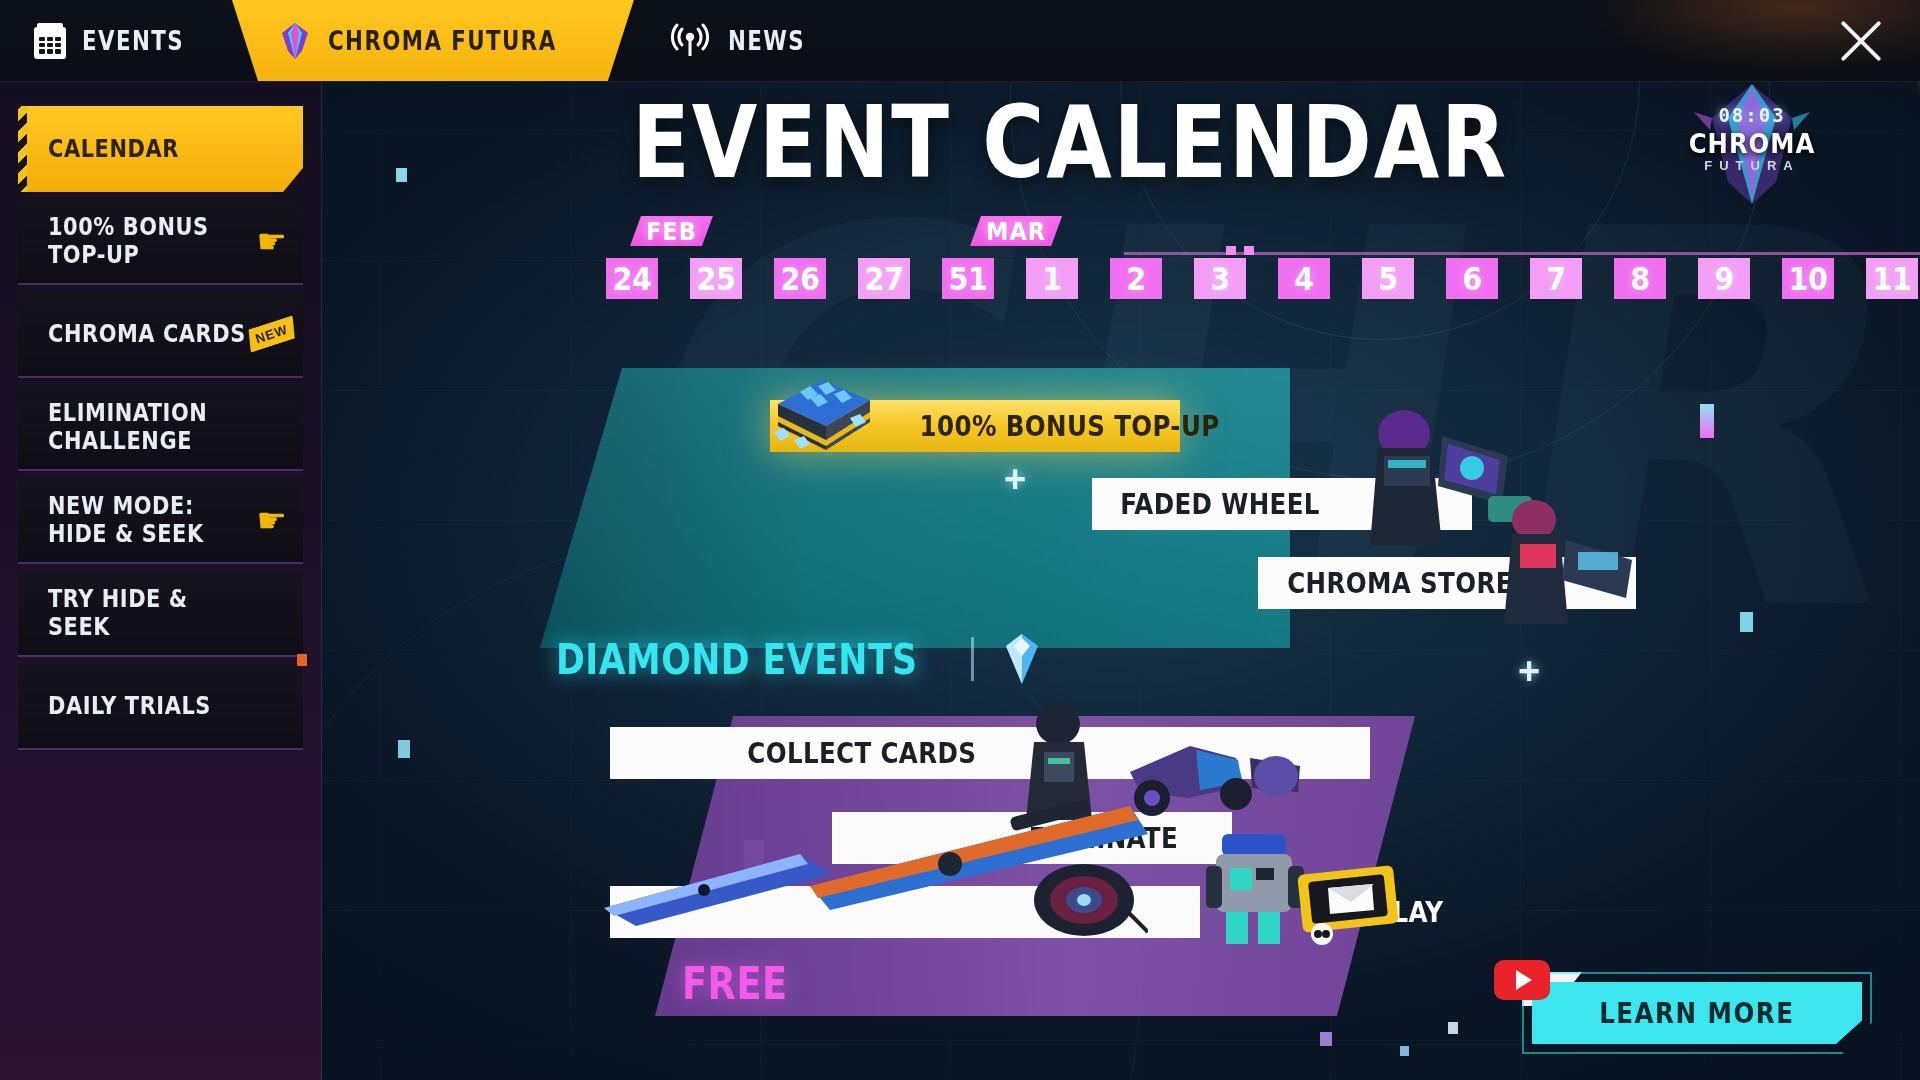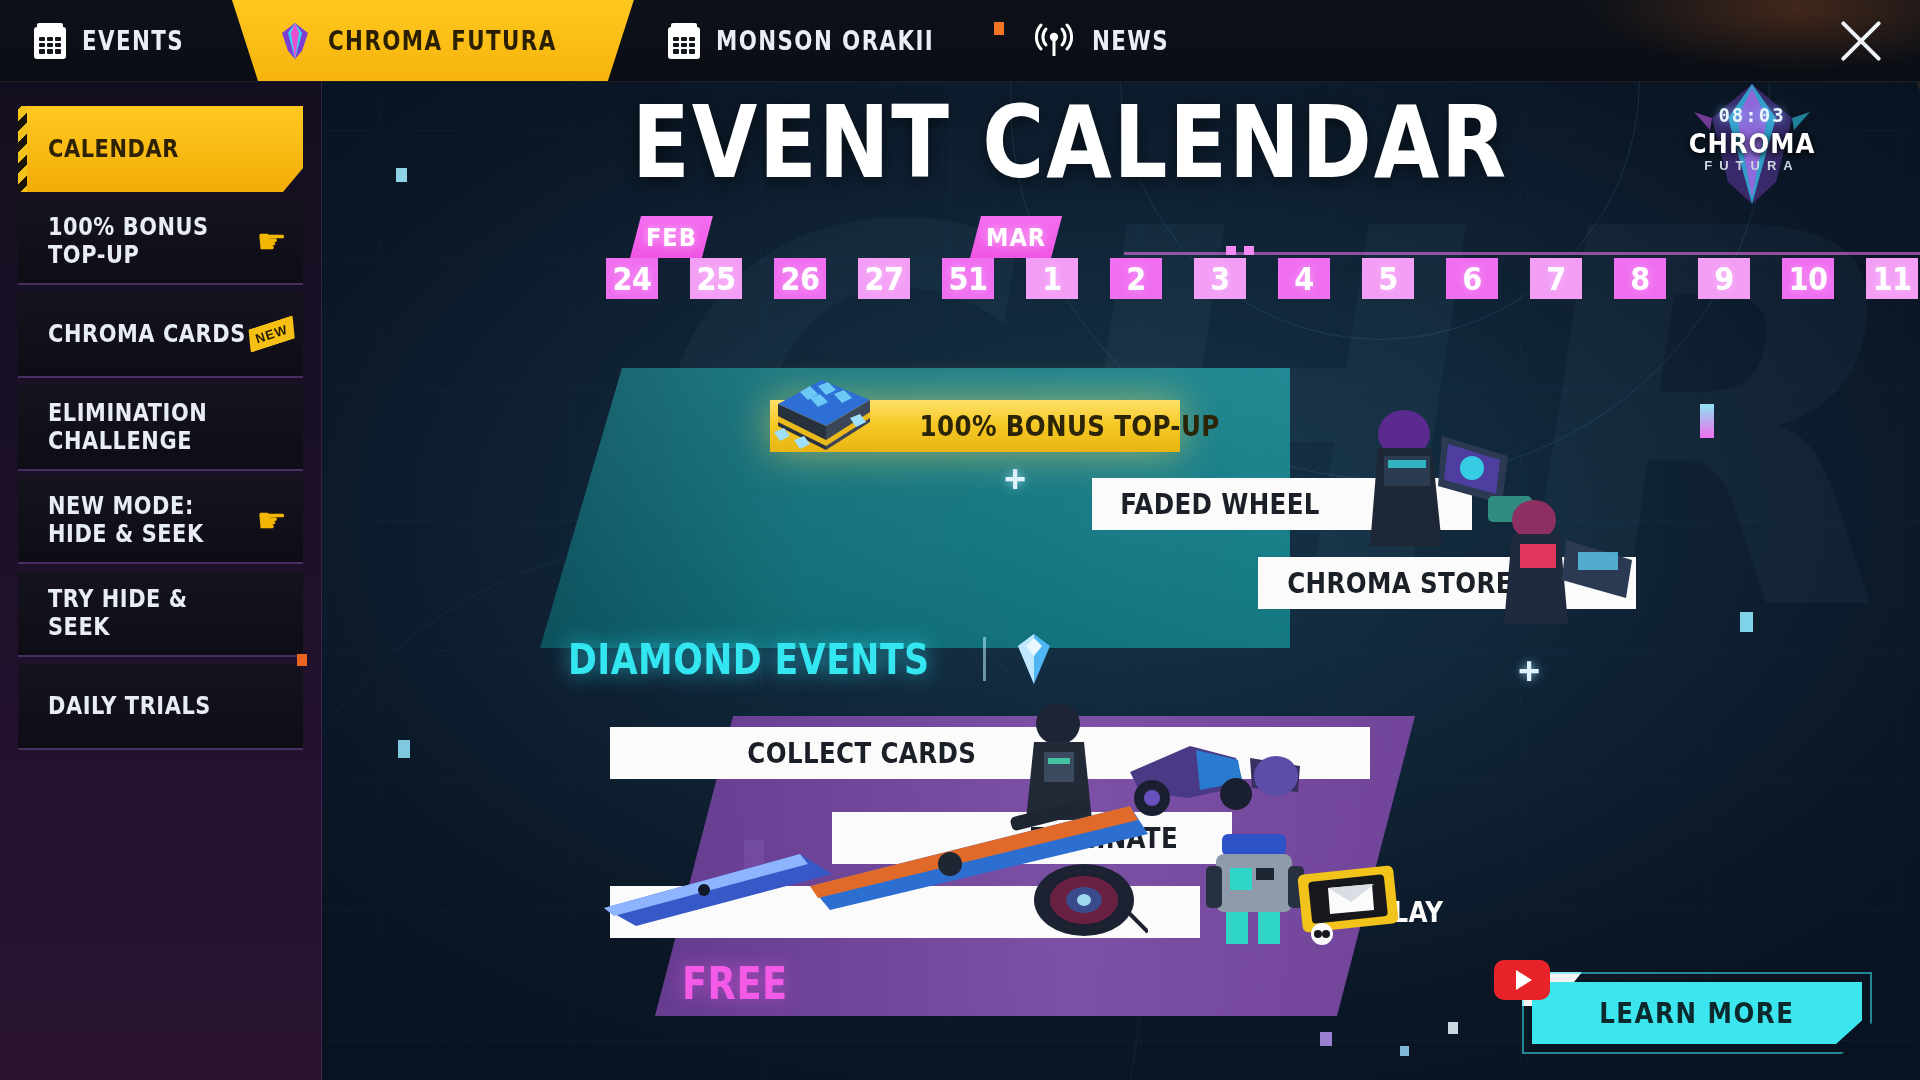--- a/index.html
+++ b/index.html
@@ -175,21 +175,21 @@
     text-shadow:0 2px 6px #000;
   }
   .el-sub{
     position:absolute; left:50%; top:80px; transform:translateX(-50%);
     color:#cfd7e2; font-size:13px; letter-spacing:7px; font-weight:bold;
   }
 
   
   .timeline{ position:absolute; left:606px; top:258px; z-index:15; }
   .month-tab{
-    position:absolute; top:-42px; height:42px; padding:0 16px;
+    position:absolute; top:-42px; height:30px; padding:0 16px;
     background:linear-gradient(180deg,#f46ef0 0%,#ef55e4 100%);
     color:#fff; font-size:25px; font-weight:bold; letter-spacing:1px;
     display:flex; align-items:center;
     clip-path:polygon(11px 0,100% 0,calc(100% - 11px) 100%,0 100%);
     font-family:"DejaVu Sans Condensed","Liberation Sans", sans-serif;
     text-shadow:0 0 10px rgba(255,255,255,.55);
   }
   .days{ display:flex; height:41px;gap:32px; }
   .day{
     width:52px; display:flex; align-items:center; justify-content:center;
@@ -240,21 +240,21 @@
     box-shadow:0 0 40px rgba(255,220,90,.55);
   }
   .ebar.gold .cap{ color:#2b2406; }
 
   .plus{
     position:absolute; color:#dff3ff; font-size:38px; font-weight:bold; z-index:17;
     line-height:1; text-shadow:0 0 10px rgba(160,230,255,.7);
   }
 
   .diamond-events{
-    position:absolute; left:568px; top:632px; z-index:18;
+    position:absolute; left:556px; top:632px; z-index:18;
     display:flex; align-items:center; gap:22px;
   }
   .de-txt{
     font-size:42px; font-weight:bold; color:#33e6f0; letter-spacing:.5px;
     font-family:"DejaVu Sans Condensed","Liberation Sans", sans-serif;
     transform:scaleX(.92); transform-origin:left center;
     text-shadow:0 0 22px rgba(50,230,250,.65);
   }
   .de-sep{ width:3px; height:44px; background:rgba(180,235,250,.55); }
 
@@ -347,39 +347,20 @@
 
     <div class="navtab active">
       <svg class="chroma-mark" viewBox="0 0 34 40">
         <polygon points="17,2 30,12 24,30 17,38 10,30 4,12" fill="#7b3fd4"></polygon>
         <polygon points="17,2 24,12 17,38 10,12" fill="#35d7f0"></polygon>
         <polygon points="17,2 21,12 17,38 13,12" fill="#e94fd0"></polygon>
       </svg>
       <span class="lbl">CHROMA FUTURA</span>
     </div>
 
-    <div class="navtab">
-      <span class="cal-icon">
-        <span class="top"></span>
-          <span class="body"></span>
-        <span class="dots">
-            <i></i>
-            <i></i>
-            <i></i>
-            <i></i>
-            <i></i>
-            <i></i>
-            <i></i>
-            <i></i>
-            <i></i>
-          </span>
-      </span>
-      <span class="lbl">MONSON ORAKII</span>
-      <span class="orange-dot" style="right:-6px;top:22px;"></span>
-    </div>
 
     <div class="navtab">
       <svg class="wifi-icon" viewBox="0 0 44 36">
         <circle cx="22" cy="14" r="4.2" fill="#fff"></circle>
         <path d="M14 6 A12 12 0 0 0 14 22" stroke="#fff" stroke-width="3" fill="none" stroke-linecap="round"></path>
         <path d="M30 6 A12 12 0 0 1 30 22" stroke="#fff" stroke-width="3" fill="none" stroke-linecap="round"></path>
         <path d="M9 2 A18 18 0 0 0 9 26" stroke="#fff" stroke-width="3" fill="none" stroke-linecap="round"></path>
         <path d="M35 2 A18 18 0 0 1 35 26" stroke="#fff" stroke-width="3" fill="none" stroke-linecap="round"></path>
         <rect x="20.5" y="16" width="3" height="17" fill="#fff"></rect>
       </svg>

